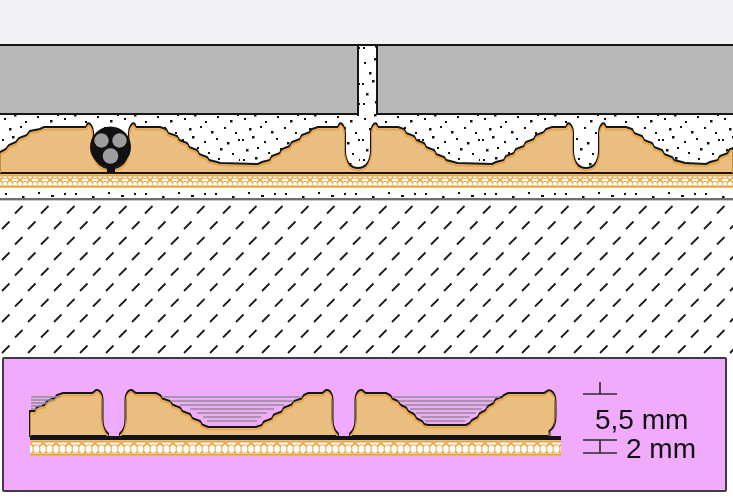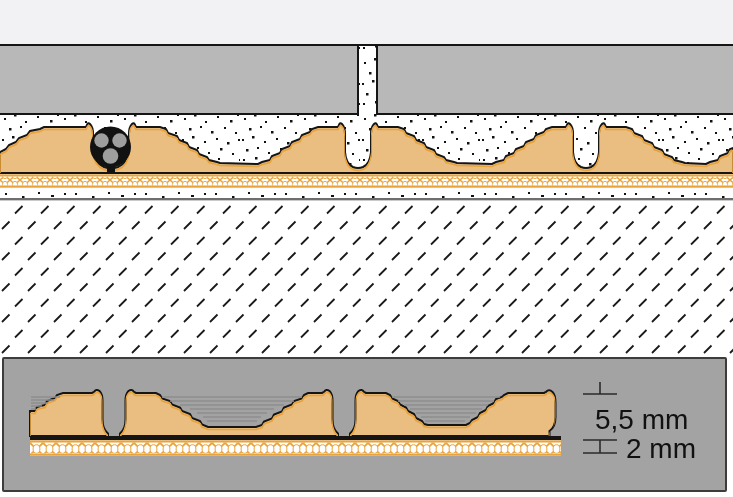--- a/index.html
+++ b/index.html
@@ -1,20 +1,20 @@
 <!DOCTYPE html>
 <html style="--background-top: #F2F2F4; --tile-gray: #B8B8B8; --membrane-tan: #EABD81; --accent-orange: #E8A33C; --outline-black: #151515; --contour-gray: #8F8F8F; --conductor-gray: #9E9E9E; --screed-line-gray: #6E6E6E;"><head>
 <meta charset="utf-8">
 <style>
   html,body{margin:0;padding:0;background:#ffffff;}
   #stage{position:relative;width:733px;height:497px;overflow:hidden;background:#ffffff;
          font-family:"Liberation Sans",sans-serif;}
   #main-svg{position:absolute;left:0;top:0;}
   #detail-box{position:absolute;left:2px;top:357px;width:721px;height:131px;
-              background:#a3a3a3;border:2.5px solid #3c3c3c;border-radius:2px;}
+              background:#f0abfc;border:2.5px solid #3c3c3c;border-radius:2px;}
   #detail-svg{position:absolute;left:0;top:0;}
   .bg-top{fill:var(--background-top,#F2F2F4);}
   .tile{fill:var(--tile-gray,#B8B8B8);stroke:#151515;stroke-width:2;}
   .mem{fill:var(--membrane-tan,#EABD81);stroke:#151515;stroke-width:2;}
   .accent{stroke:var(--accent-orange,#E8A33C);fill:none;stroke-width:1.7;}
   .oband{fill:var(--accent-orange,#E8A33C);}
   .contour{stroke:var(--contour-gray,#8F8F8F);fill:none;stroke-width:1.4;}
   .dimline{stroke:#2b2b2b;stroke-width:1.6;fill:none;}
   text.dim{font:28px "Liberation Sans",sans-serif;fill:#111111;}
 </style>

